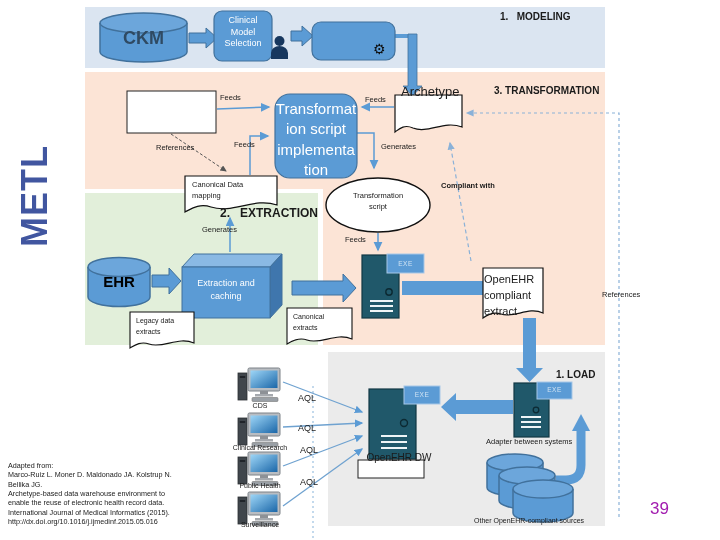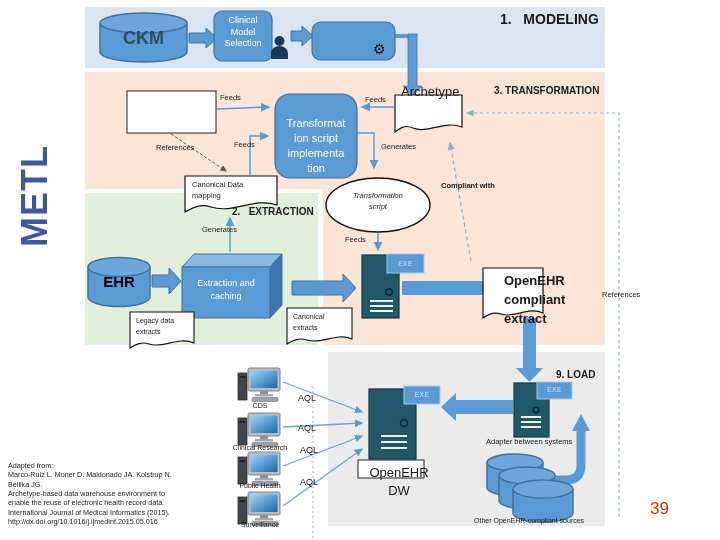--- a/index.html
+++ b/index.html
@@ -7,21 +7,21 @@
          font-family:"Liberation Sans",sans-serif;}
   svg{position:absolute;left:0;top:0;}
   .lbl{position:absolute;color:#1a1a1a;line-height:1.35;white-space:pre-line;}
   .c{text-align:center;}
   .w{color:#ffffff;}
   .b{font-weight:bold;}
   .metl{position:absolute;left:-23px;top:175px;width:116px;height:42px;
         transform:rotate(-90deg);font-size:36px;font-weight:bold;color:#4156a0;
         text-align:center;letter-spacing:1px;}
   .cite{font-size:7.2px;line-height:1.3;}
-  .pgnum{font-size:17px;color:#c2410c;}
+  .pgnum{font-size:17px;color:#a21caf;}
   .exe{font-size:6.5px;color:#cfe2f3;letter-spacing:.5px;}
 </style>
 </head>
 <body>
 
 <div class="slide">
 
   <svg width="720" height="540" viewBox="0 0 720 540">
     <defs>
       <linearGradient id="scr" x1="0" y1="0" x2="1" y2="1">
@@ -125,51 +125,51 @@
       <ellipse cx="515" cy="462.5" rx="28" ry="8.5" fill="#6ca6db" stroke="#41719c" stroke-width="1.5"></ellipse>
       <path d="M499,475.5 V500.5 A28,8.5 0 0 0 555,500.5 V475.5" fill="#5b9bd5" stroke="#41719c" stroke-width="1.5"></path>
       <ellipse cx="527" cy="475.5" rx="28" ry="8.5" fill="#6ca6db" stroke="#41719c" stroke-width="1.5"></ellipse>
       <path d="M513,489 V513 A30,9 0 0 0 573,513 V489" fill="#5b9bd5" stroke="#41719c" stroke-width="1.5"></path>
       <ellipse cx="543" cy="489" rx="30" ry="9" fill="#6ca6db" stroke="#41719c" stroke-width="1.5"></ellipse>
     </g>
   </svg>
 
   <div class="metl">METL</div>
 
-  <div class="lbl b" style="left:500px;top:10px;font-size:14px;">1.&nbsp;&nbsp;&nbsp;MODELING</div>
+  <div class="lbl b" style="left:500px;top:10px;font-size:10px;">1.&nbsp;&nbsp;&nbsp;MODELING</div>
   <div class="lbl b" style="left:494px;top:84px;font-size:10px;">3. TRANSFORMATION</div>
-  <div class="lbl b" style="left:232px;top:205px;font-size:10px;">2.&nbsp;&nbsp;&nbsp;EXTRACTION</div>
-  <div class="lbl b" style="left:556px;top:368px;font-size:10px;">9. LOAD</div>
+  <div class="lbl b" style="left:220px;top:205px;font-size:12px;">2.&nbsp;&nbsp;&nbsp;EXTRACTION</div>
+  <div class="lbl b" style="left:556px;top:368px;font-size:10px;">1. LOAD</div>
 
   <div class="lbl c" style="left:100px;top:26px;width:87px;font-size:18px;font-weight:600;color:#2f4a63;">CKM</div>
   <div class="lbl c w" style="left:214px;top:15px;width:58px;font-size:9px;line-height:1.3;">Clinical
 Model
 Selection</div>
   <div class="lbl" style="left:373px;top:40px;font-size:14px;color:#0d0d0d;">⚙</div>
 
-  <div class="lbl c w" style="left:275px;top:116px;width:82px;font-size:11px;line-height:1.35;">Transformat
+  <div class="lbl c w" style="left:275px;top:99px;width:82px;font-size:15px;line-height:1.35;">Transformat
 ion script
 implementa
 tion</div>
   <div class="lbl" style="left:192px;top:180px;font-size:7.5px;line-height:1.4;">Canonical Data
 mapping</div>
   <div class="lbl" style="left:401px;top:83px;font-size:13px;">Archetype</div>
-  <div class="lbl c" style="left:326px;top:191px;width:104px;font-size:7.5px;line-height:1.4;font-style:italic;">Transformation
+  <div class="lbl c" style="left:326px;top:191px;width:104px;font-size:7.5px;line-height:1.4;">Transformation
 script</div>
   <div class="lbl" style="left:441px;top:181px;font-size:7.5px;font-weight:bold;">Compliant with</div>
   <div class="lbl" style="left:220px;top:93px;font-size:7.5px;">Feeds</div>
   <div class="lbl" style="left:234px;top:140px;font-size:7.5px;">Feeds</div>
   <div class="lbl" style="left:365px;top:95px;font-size:7.5px;">Feeds</div>
   <div class="lbl" style="left:345px;top:235px;font-size:7.5px;">Feeds</div>
   <div class="lbl" style="left:381px;top:142px;font-size:7.5px;">Generates</div>
   <div class="lbl" style="left:202px;top:225px;font-size:7.5px;">Generates</div>
   <div class="lbl" style="left:156px;top:143px;font-size:7.5px;">References</div>
   <div class="lbl" style="left:602px;top:290px;font-size:7.5px;">References</div>
   <div class="lbl c exe" style="left:387px;top:260px;width:37px;">EXE</div>
-  <div class="lbl" style="left:504px;top:272px;font-size:13px;line-height:1.45;font-weight:bold;">OpenEHR
+  <div class="lbl" style="left:484px;top:272px;font-size:11px;line-height:1.45;">OpenEHR
 compliant
 extract</div>
 
   <div class="lbl c" style="left:88px;top:272px;width:62px;font-size:15px;font-weight:600;color:#000000;">EHR</div>
   <div class="lbl c w" style="left:182px;top:277px;width:88px;font-size:9px;line-height:1.4;">Extraction and
 caching</div>
   <div class="lbl" style="left:136px;top:316px;font-size:7px;line-height:1.5;">Legacy data
 extracts</div>
   <div class="lbl" style="left:293px;top:312px;font-size:7px;line-height:1.5;">Canonical
 extracts</div>
@@ -177,21 +177,21 @@
   <div class="lbl" style="left:298px;top:392px;font-size:9px;">AQL</div>
   <div class="lbl" style="left:298px;top:422px;font-size:9px;">AQL</div>
   <div class="lbl" style="left:300px;top:444px;font-size:9px;">AQL</div>
   <div class="lbl" style="left:300px;top:476px;font-size:9px;">AQL</div>
   <div class="lbl c" style="left:232px;top:401px;width:56px;font-size:7px;">CDS</div>
   <div class="lbl c" style="left:216px;top:443px;width:88px;font-size:7px;">Clinical Research</div>
   <div class="lbl c" style="left:226px;top:481px;width:68px;font-size:7px;">Public Health</div>
   <div class="lbl c" style="left:226px;top:520px;width:68px;font-size:7px;">Surveillance</div>
   <div class="lbl c exe" style="left:404px;top:391px;width:36px;">EXE</div>
   <div class="lbl c exe" style="left:537px;top:386px;width:35px;">EXE</div>
-  <div class="lbl c" style="left:358px;top:464px;width:82px;font-size:13px;">OpenEHR DW</div>
+  <div class="lbl c" style="left:358px;top:451px;width:82px;font-size:10px;">OpenEHR DW</div>
   <div class="lbl" style="left:486px;top:437px;font-size:7.5px;">Adapter between systems</div>
   <div class="lbl" style="left:474px;top:516px;font-size:7px;">Other OpenEHR-compliant sources</div>
 
   <div class="lbl cite" style="left:8px;top:461px;width:225px;">Adapted from:
 Marco-Ruiz L. Moner D. Maldonado JA. Kolstrup N.
 Bellika JG.
 Archetype-based data warehouse environment to
 enable the reuse of electronic health record data.
 International Journal of Medical Informatics (2015).
 http://dx.doi.org/10.1016/j.ijmedinf.2015.05.016</div>

